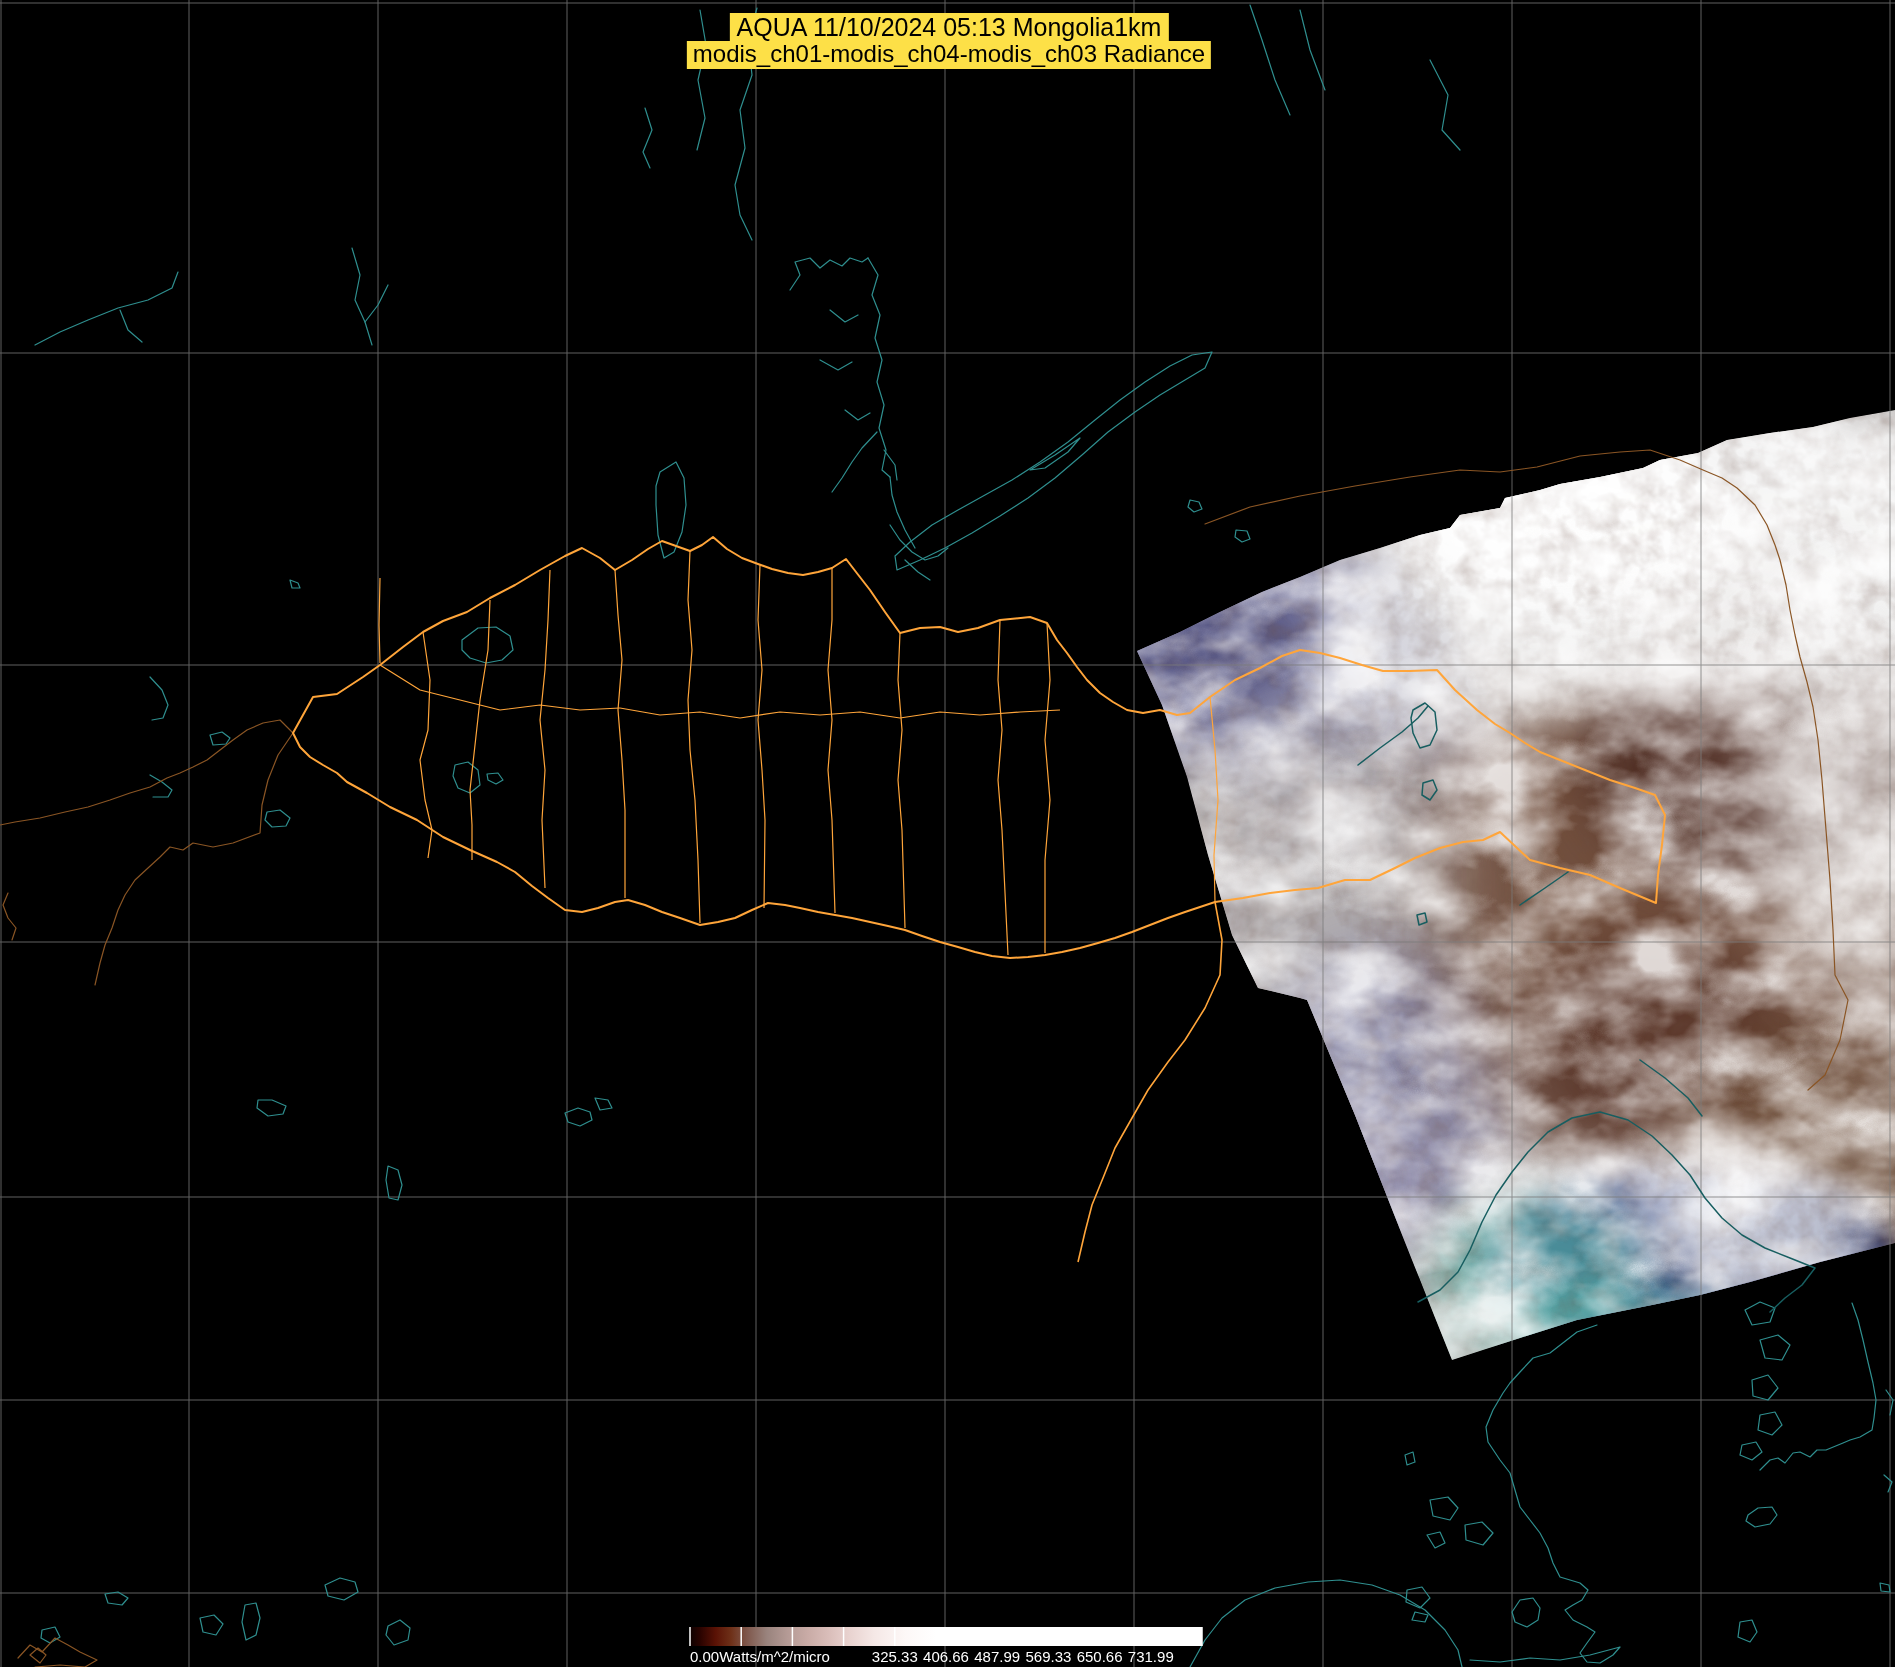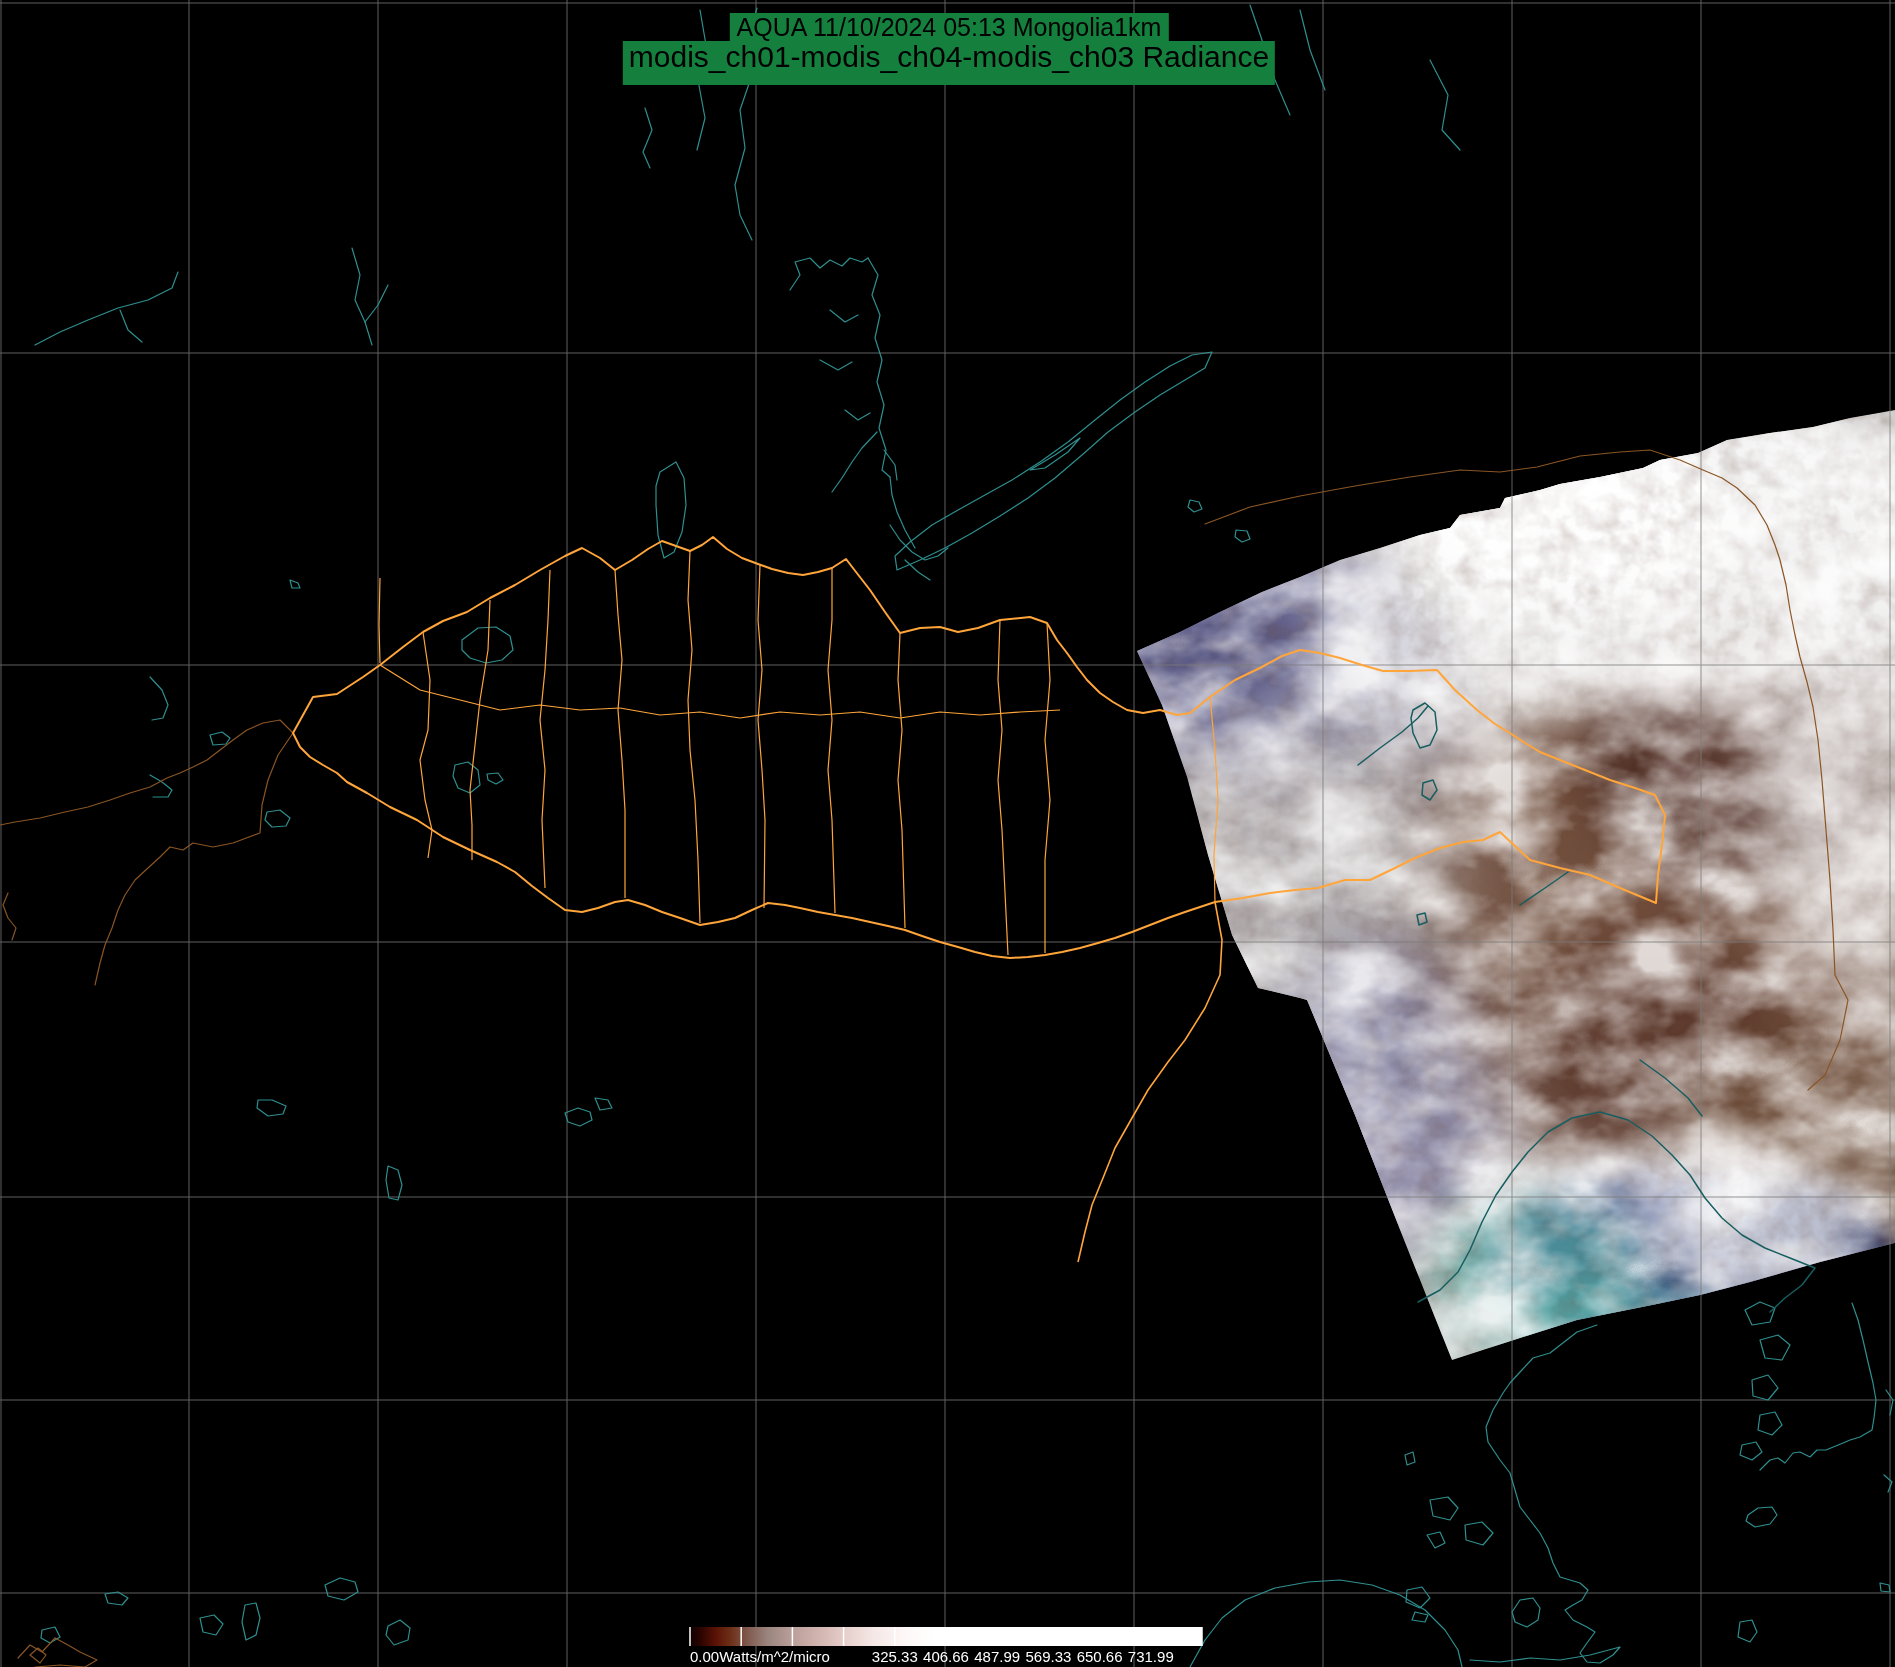--- a/index.html
+++ b/index.html
@@ -1,23 +1,23 @@
 <!DOCTYPE html>
 <html><head>
 <meta charset="utf-8">
 <style>
   html,body{margin:0;padding:0;background:#000;}
   #stage{position:relative;width:1895px;height:1667px;background:#000;overflow:hidden;
          font-family:"Liberation Sans", sans-serif;}
   #map-svg{position:absolute;left:0;top:0;}
   #title-block{position:absolute;left:949px;top:13px;transform:translateX(-50%);
                text-align:center;line-height:0;z-index:5;}
-  .title-line{display:inline-block;background:#15803d;color:#000;white-space:nowrap;line-height:1.08;}
+  .title-line{display:inline-block;background:#fde047;color:#000;white-space:nowrap;line-height:1.08;}
   #title-line1{font-size:25px;padding:1px 7px 0 7px;}
-  #title-line2{font-size:30px;padding:0 6px 12px 6px;}
+  #title-line2{font-size:24px;padding:0 6px 2px 6px;}
   .cb-label{font-size:15px;fill:#fff;}
 </style>
 </head>
 <body>
 
 <div id="stage">
   <svg id="map-svg" width="1895" height="1667" viewBox="0 0 1895 1667">
       <defs>
         <clipPath id="swathClip">
           <path d="M1137 651 L1180 632 L1220 612 L1262 592 L1300 577 L1340 560 L1380 548 L1420 535 L1450 528 L1460 515 L1500 508 L1505 498 L1540 490 L1560 484 L1600 477 L1643 468 L1660 460 L1698 453 L1727 440 L1770 433 L1813 427 L1850 418 L1895 410 L1895 1243 L1820 1262 L1750 1282 L1700 1295 L1652 1305 L1577 1320 L1520 1338 L1452 1360 L1410 1255 L1355 1115 L1307 1000 L1300 998 L1258 988 L1232 935 L1208 855 L1187 777 L1162 705 Z"></path>

